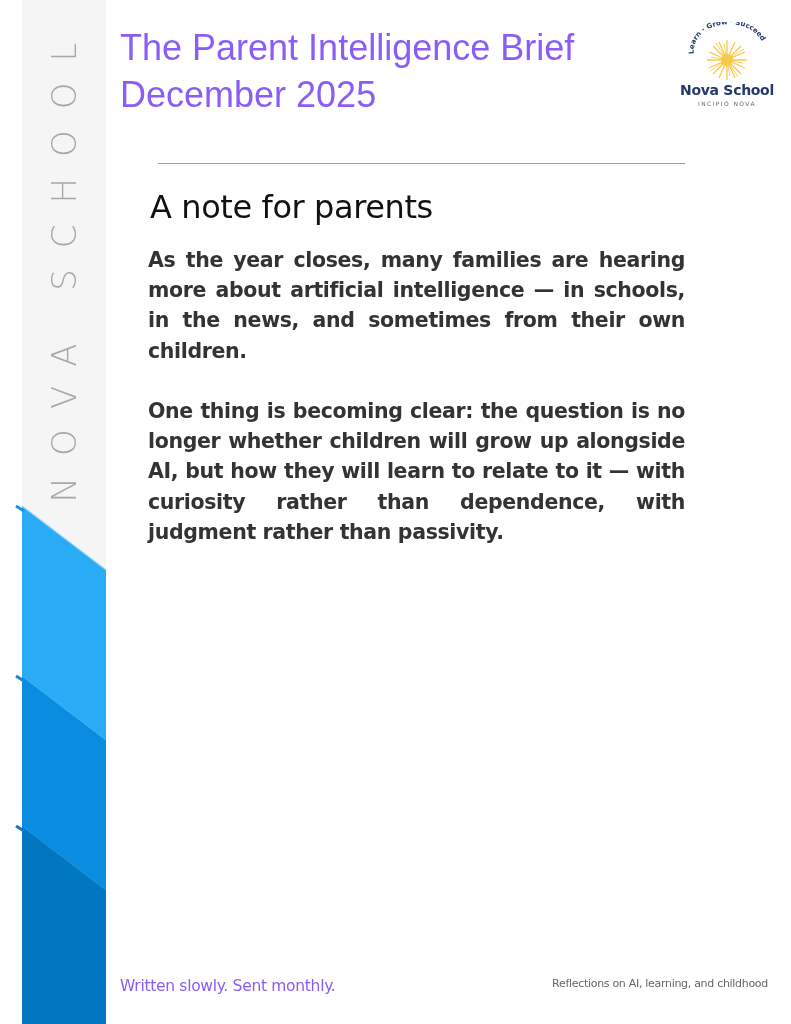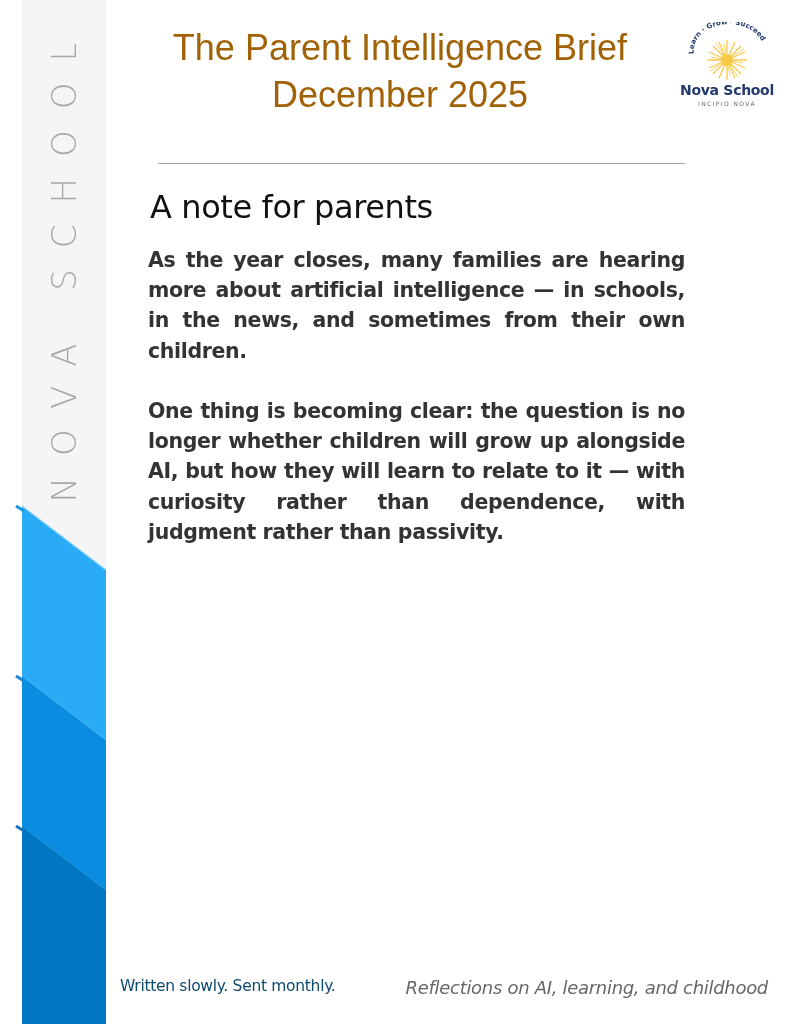--- a/index.html
+++ b/index.html
@@ -16,21 +16,21 @@
       position: absolute; left: 42px; top: 262px;
       transform: translate(-50%, -50%) rotate(-90deg);
       white-space: nowrap;
       font-family: "DejaVu Sans", sans-serif;
       font-weight: 300; font-size: 34px; letter-spacing: 21px;
       color: #a8a8a8;
     }
     .sidebar svg { position: absolute; left: 0; top: 0; }
     .title {
       position: absolute; left: 120px; width: 560px; top: 24px;
-      text-align: center; color: #a16207; font-size: 36px; line-height: 47px;
+      text-align: left; color: #8b5cf6; font-size: 36px; line-height: 47px;
       font-family: "Liberation Sans", sans-serif;
     }
     .logo { position: absolute; left: 672px; top: 22px; width: 110px; height: 90px; }
     .logo-name {
       position: absolute; left: 0; width: 110px; top: 60px; text-align: center;
       font-family: "DejaVu Sans", sans-serif; font-weight: bold; font-size: 14px;
       color: #233a6b; letter-spacing: -0.3px;
     }
     .logo-motto {
       position: absolute; left: 0; width: 110px; top: 78px; text-align: center;
@@ -44,26 +44,26 @@
       position: absolute; left: 150px; top: 188px; font-size: 32px; color: #111;
       font-family: "DejaVu Sans", sans-serif; font-weight: normal; letter-spacing: -0.4px;
     }
     .body-text {
       position: absolute; left: 148px; width: 537px; top: 245px;
       color: #333; font-size: 20.5px; line-height: 30.2px; text-align: justify;
       font-family: "DejaVu Sans", sans-serif; letter-spacing: -0.35px; font-weight: bold;
     }
     .body-text p { margin: 0 0 30.2px 0; }
     .footer-left {
-      position: absolute; left: 120px; top: 977px; font-size: 15.5px; color: #0c4a6e;
+      position: absolute; left: 120px; top: 977px; font-size: 15.5px; color: #8b5cf6;
       font-family: "DejaVu Sans", sans-serif; letter-spacing: -0.3px;
     }
     .footer-right {
-      position: absolute; right: 23px; top: 977px; font-size: 18px; color: #666;
-      font-family: "DejaVu Sans", sans-serif; letter-spacing: -0.3px; font-style: italic;
+      position: absolute; right: 23px; top: 977px; font-size: 11px; color: #666;
+      font-family: "DejaVu Sans", sans-serif; letter-spacing: -0.3px;
     }
   </style>
 </head>
 <body>
 
 <div class="sidebar">
   <svg width="84" height="1024" viewBox="0 0 84 1024">
     <polygon points="0,506 84,570 84,1024 0,1024" fill="#29abf5"></polygon>
     <polygon points="0,676 84,740 84,1024 0,1024" fill="#0a8de0"></polygon>
     <polygon points="0,826 84,890 84,1024 0,1024" fill="#0077c0"></polygon>

